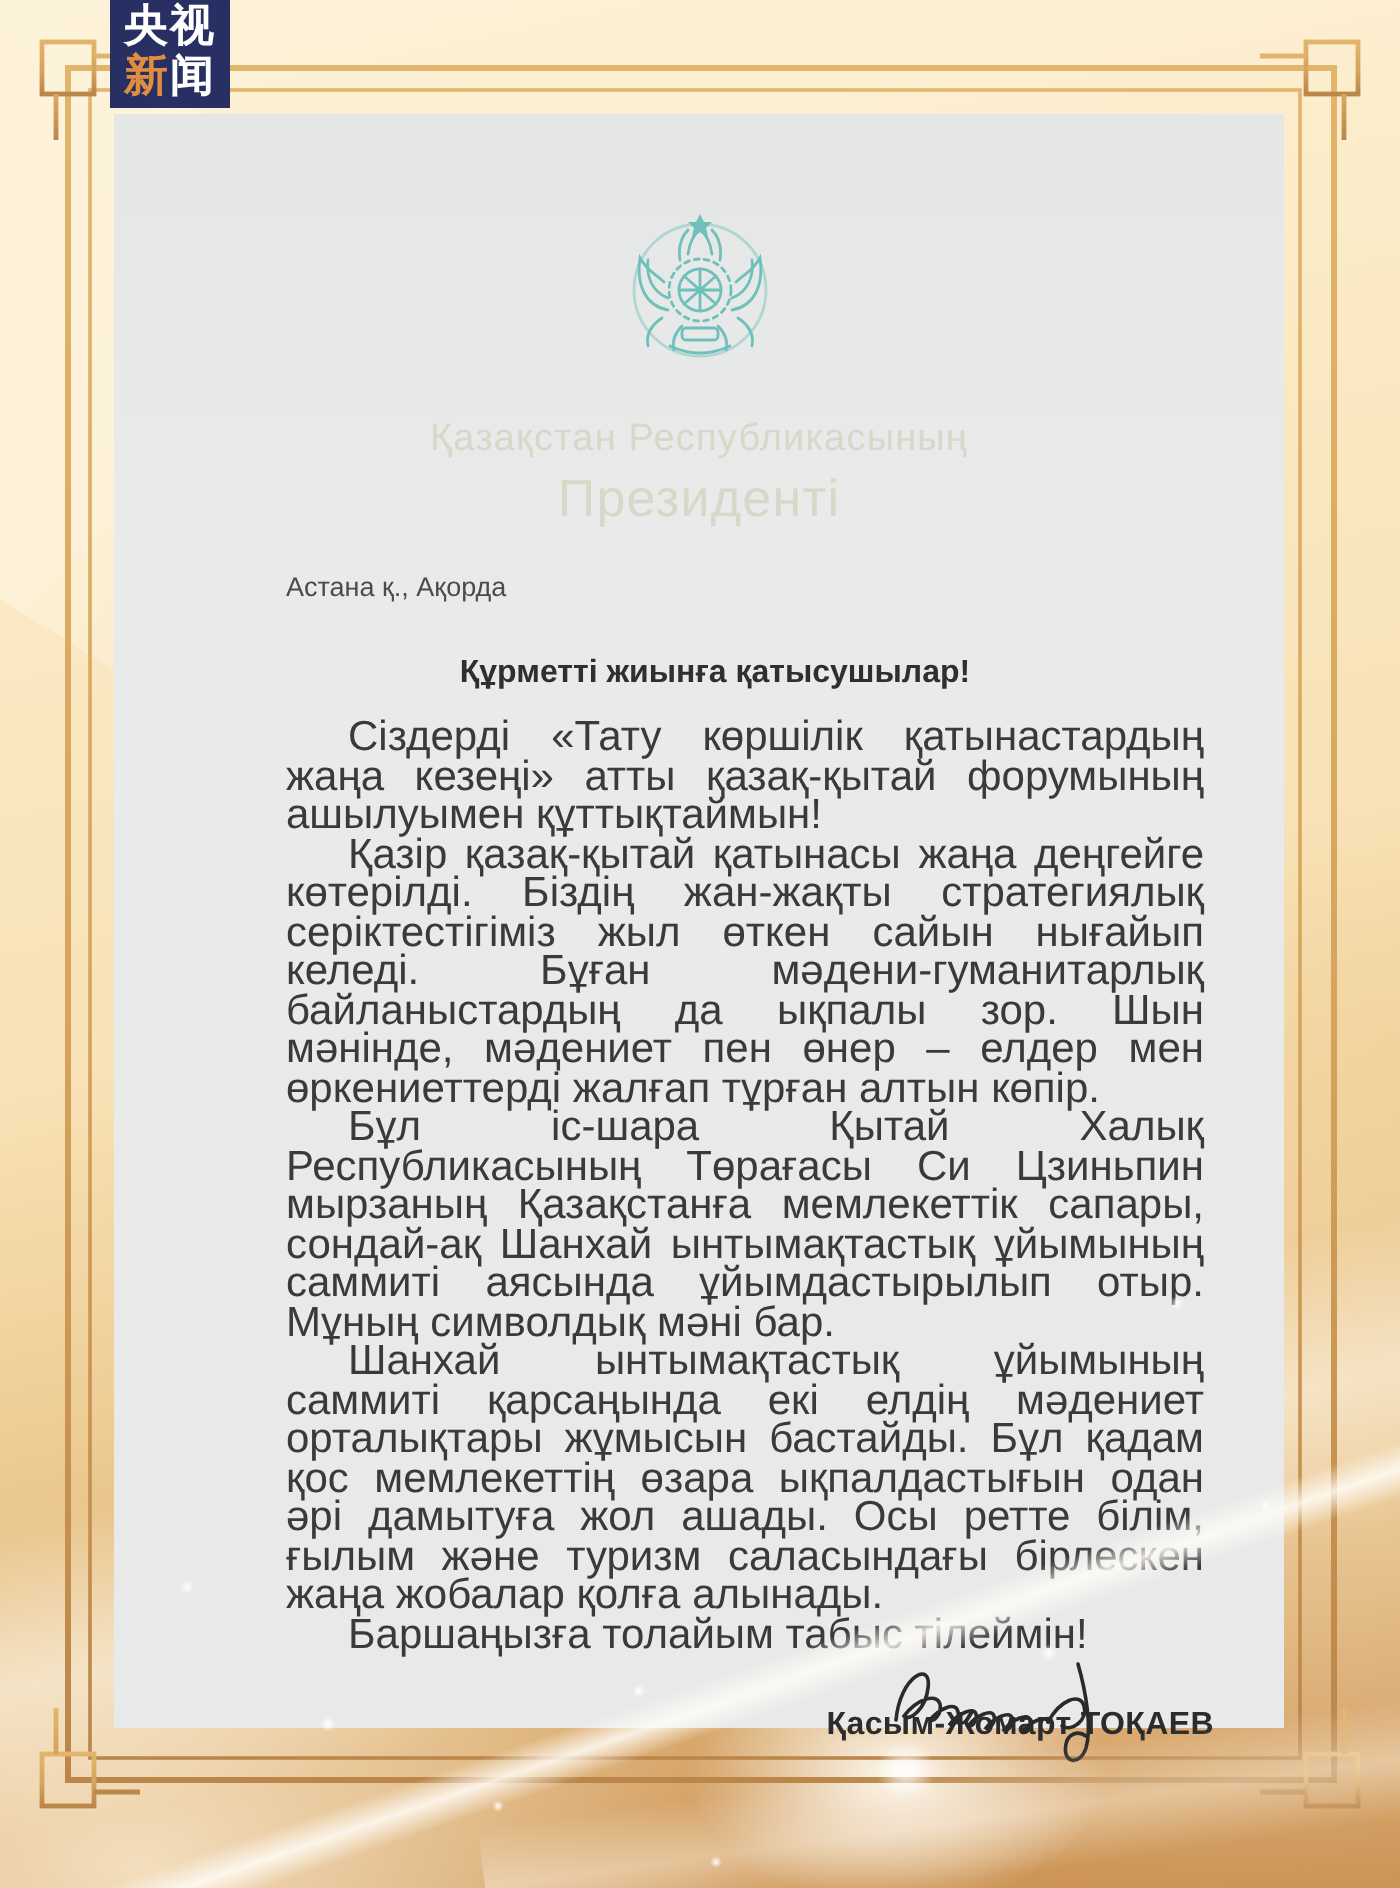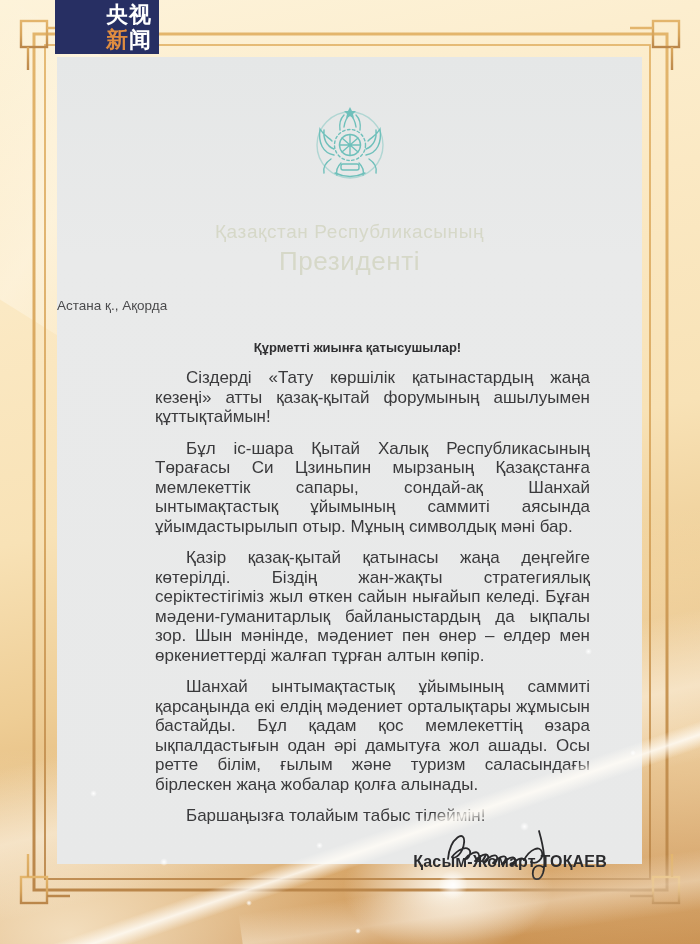--- a/index.html
+++ b/index.html
@@ -28,36 +28,36 @@
 
   
   .frame{position:absolute;left:0;top:0;}
 
   
   .paper{position:absolute;left:57px;top:57px;width:585px;height:807px;
     background:linear-gradient(180deg,#e5e7e7 0%,#e9eaea 25%,#e8e9e9 100%);
     color:#3a3a3c;}
   .emblem{display:block;margin:46px auto 0;}
   .lh-title{ text-align:center;color:#d6d8c8;letter-spacing:.6px;}
-  .lh-title1{margin-top:36px;font-size:19px;}
+  .lh-title1{margin-top:24px;font-size:19px;}
   .lh-title2{margin-top:3px;font-size:26px;}
-  .place{margin-top:21px;font-size:13.5px;color:#4b4b4d;}
+  .place{margin-top:21px;padding-left:86px;font-size:13.5px;color:#4b4b4d;}
   .salutation{margin-top:27px;padding-left:56px;padding-right:40px;
-    text-align:center;font-weight:700;font-size:13px;color:#2f2f31;}
+    text-align:center;font-weight:700;font-size:16px;color:#2f2f31;}
   .body-text{margin-top:13px;padding-left:86px;padding-right:40px;}
-  .body-text p{margin:12px;font-size:17px;line-height:19.5px;text-align:justify;text-indent:31px;}
+  .body-text p{margin:0;font-size:21px;line-height:19.5px;text-align:justify;text-indent:31px;}
   .signature{position:relative;margin-top:27px;padding-right:35px;text-align:right;}
   .sig-name{font-weight:700;font-size:16px;color:#2c2c2e;letter-spacing:.2px;}
   .sig-script{position:absolute;right:70px;top:-32px;overflow:visible;}
 
   
   .logo{position:absolute;left:55px;top:0;width:60px;height:54px;background:#272f63;
     display:flex;flex-direction:column;align-items:center;justify-content:center;
     font-weight:700;font-size:22px;line-height:25px;color:#ffffff;letter-spacing:1px;
-    font-family:Liberation Sans, sans-serif;padding-left:44px;}
+    font-family:Liberation Mono, monospace;}
   .logo .accent{color:#e08d40;}
 </style>
 </head>
 <body>
 
 <div class="stage">
 
   <div class="bg"></div>
   <div class="streak streak1"></div>
   <div class="streak streak3"></div>
@@ -108,22 +108,22 @@
 
     <div class="lh-title lh-title1">Қазақстан Республикасының</div>
     <div class="lh-title lh-title2">Президенті</div>
 
     <div class="place">Астана қ., Ақорда</div>
 
     <div class="salutation">Құрметті жиынға қатысушылар!</div>
 
     <div class="body-text">
       <p>Сіздерді «Тату көршілік қатынастардың жаңа кезеңі» атты қазақ-қытай форумының ашылуымен құттықтаймын!</p>
+      <p>Қазір қазақ-қытай қатынасы жаңа деңгейге көтерілді. Біздің жан-жақты стратегиялық серіктестігіміз жыл өткен сайын нығайып келеді. Бұған мәдени-гуманитарлық байланыстардың да ықпалы зор. Шын мәнінде, мәдениет пен өнер – елдер мен өркениеттерді жалғап тұрған алтын көпір.</p>
       <p>Бұл іс-шара Қытай Халық Республикасының Төрағасы Си Цзиньпин мырзаның Қазақстанға мемлекеттік сапары, сондай-ақ Шанхай ынтымақтастық ұйымының саммиті аясында ұйымдастырылып отыр. Мұның символдық мәні бар.</p>
-      <p>Қазір қазақ-қытай қатынасы жаңа деңгейге көтерілді. Біздің жан-жақты стратегиялық серіктестігіміз жыл өткен сайын нығайып келеді. Бұған мәдени-гуманитарлық байланыстардың да ықпалы зор. Шын мәнінде, мәдениет пен өнер – елдер мен өркениеттерді жалғап тұрған алтын көпір.</p>
       <p>Шанхай ынтымақтастық ұйымының саммиті қарсаңында екі елдің мәдениет орталықтары жұмысын бастайды. Бұл қадам қос мемлекеттің өзара ықпалдастығын одан әрі дамытуға жол ашады. Осы ретте білім, ғылым және туризм саласындағы бірлескен жаңа жобалар қолға алынады.</p>
       <p>Баршаңызға толайым табыс тілеймін!</p>
     </div>
 
     <div class="signature">
       <span class="sig-name">Қасым-Жомарт ТОҚАЕВ</span>
       <svg class="sig-script" width="132" height="62" viewBox="0 0 132 62">
         <g fill="none" stroke="#2a2a2c" stroke-width="1.8" stroke-linecap="round">
           <path d="M8,38 C10,16 26,8 24,22 C23,32 15,39 12,36 C18,28 28,24 30,30 C31,35 27,39 25,38 C29,33 38,28 39,34 C40,38 36,41 35,40 C39,35 47,31 48,35 C49,39 45,42 44,41 C48,36 56,32 57,36 C58,40 54,43 53,42 C57,37 65,33 66,37 C67,41 63,44 62,43 C66,38 74,34 75,38 C76,42 72,45 71,44 C75,39 83,35 84,39"></path>
           <path d="M84,39 C90,28 100,24 102,31 C104,38 96,44 91,41"></path>

